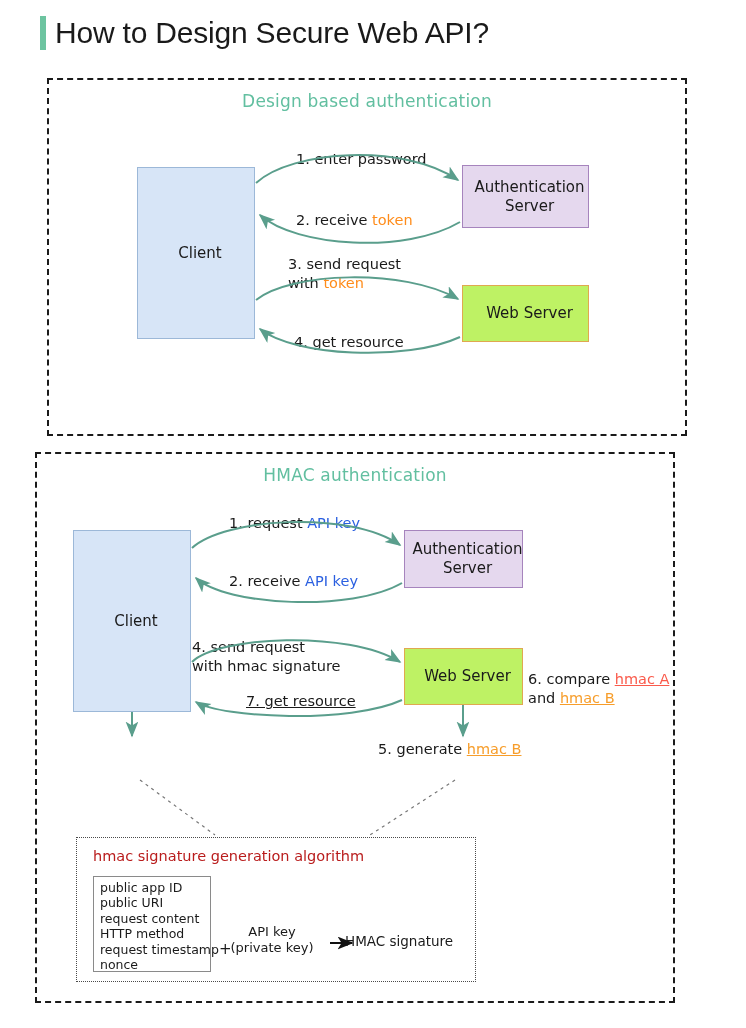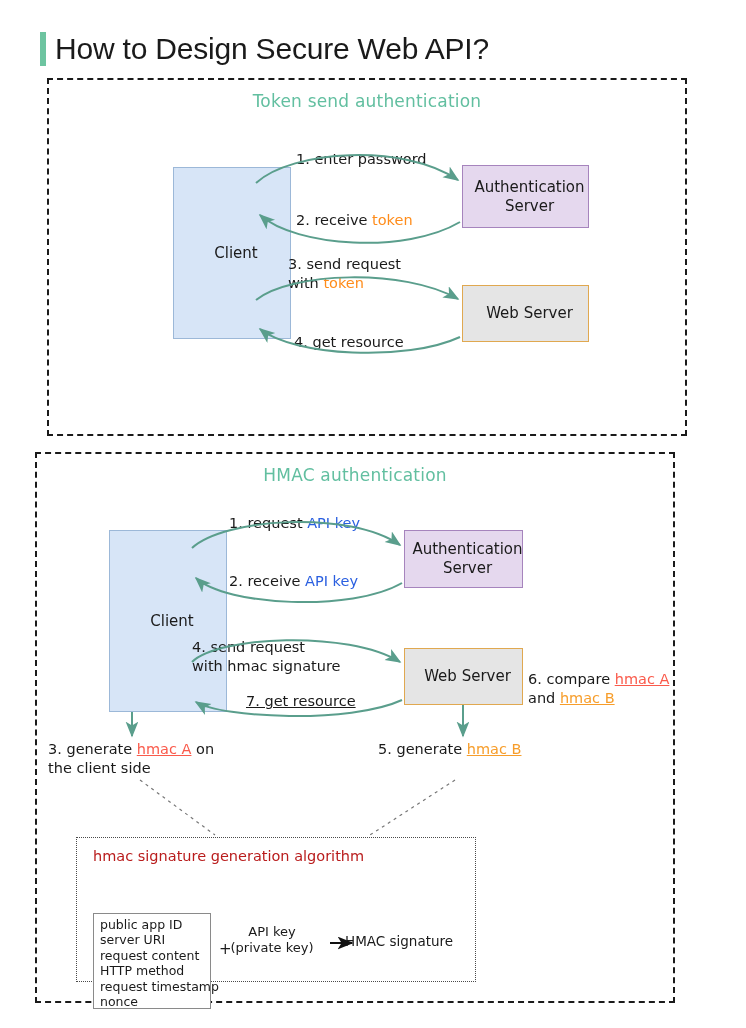--- a/index.html
+++ b/index.html
@@ -6,21 +6,21 @@
   body{
     width:746px;height:1028px;
     background:#ffffff;
     font-family:"DejaVu Sans","Liberation Sans",sans-serif;
     overflow:hidden;
     position:relative;
   }
   .canvas{position:relative;width:746px;height:1028px;}
 
   
-  .title-wrap{position:absolute;left:40px;top:16px;display:flex;align-items:center;margin-top:16px;}
+  .title-wrap{position:absolute;left:40px;top:16px;display:flex;align-items:center;}
   .title-bar{width:6px;height:34px;background:#6dc4a0;margin-right:9px;}
   .title-text{
     font-family:"Liberation Sans",sans-serif;
     font-size:30px;color:#1a1a1a;letter-spacing:-0.2px;line-height:34px;
     white-space:nowrap;
   }
 
   
   .section{
     position:absolute;
@@ -41,23 +41,23 @@
   #hdr-hmac{top:11px;}
 
   
   .node{
     position:absolute;box-sizing:border-box;
     display:flex;align-items:center;justify-content:center;
     text-align:center;font-size:15px;color:#1a1a1a;
     line-height:19px;
     padding-left:8px;
   }
-  .node.client{background:#d7e5f7;border:1.5px solid #9cb8d8;margin-left:36px;}
+  .node.client{background:#d7e5f7;border:1.5px solid #9cb8d8;}
   .node.auth{background:#e5d8ee;border:1.5px solid #a684bd;}
-  .node.web{background:#e5e5e5;border:1.5px solid #e0a850;}
+  .node.web{background:#bef264;border:1.5px solid #e0a850;}
 
   
   #client-1{left:137px;top:167px;width:118px;height:172px;}
   #auth-1{left:462px;top:165px;width:127px;height:63px;}
   #web-1{left:462px;top:285px;width:127px;height:57px;}
 
   
   #client-2{left:73px;top:530px;width:118px;height:182px;}
   #auth-2{left:404px;top:530px;width:119px;height:58px;}
   #web-2{left:404px;top:648px;width:119px;height:57px;}
@@ -81,40 +81,39 @@
     position:absolute;left:76px;top:837px;width:400px;height:145px;
     border:1.5px dotted #4a4a4a;box-sizing:border-box;background:#fff;
   }
   #algo-title{
     position:absolute;left:16px;top:10px;font-size:14.5px;color:#b91c1c;white-space:nowrap;
   }
   #algo-list{
     position:absolute;left:16px;top:38px;width:118px;height:96px;
     border:1px solid #8a8a8a;box-sizing:border-box;background:#fff;
     padding:3px 0 0 6px;
-    margin-top:37px;
   }
   #algo-list div{font-size:12.5px;line-height:15.4px;color:#1a1a1a;white-space:nowrap;}
   .algo-plus{position:absolute;left:142px;top:102px;font-size:15px;color:#1a1a1a;}
   .algo-key{position:absolute;left:150px;top:86px;width:90px;text-align:center;
             font-size:13px;line-height:16px;color:#1a1a1a;}
   .algo-out{position:absolute;left:268px;top:95px;font-size:13.5px;color:#1a1a1a;white-space:nowrap;}
 </style>
 </head>
 <body>
 
 <div class="canvas">
 
   <div class="title-wrap">
     <div class="title-bar"></div>
     <div class="title-text" id="title-out">How to Design Secure Web API?</div>
   </div>
 
   <div class="section" id="section-token">
-    <div class="section-header" id="hdr-token">Token send authentication</div>
+    <div class="section-header" id="hdr-token">Design based authentication</div>
   </div>
 
   <div class="node client" id="client-1">Client</div>
   <div class="node auth" id="auth-1">
     <div>
       <div>Authentication</div>
       <div>Server</div>
     </div>
   </div>
   <div class="node web" id="web-1">Web Server</div>
@@ -158,34 +157,30 @@
     <div>with hmac signature</div>
   </div>
 
   <div class="lbl" style="left:246px;top:692px;text-decoration:underline;">7. get resource</div>
 
   <div class="lbl c" style="left:528px;top:670px;width:150px;">
     <div><span>6. compare </span><span class="hmacA">hmac A</span></div>
     <div><span>and </span><span class="hmacB">hmac B</span></div>
   </div>
 
-  <div class="lbl c" style="left:48px;top:740px;width:210px;">
-    <div><span>3. generate </span><span class="hmacA">hmac A</span><span> on</span></div>
-    <div>the client side</div>
-  </div>
 
   <div class="lbl c" style="left:378px;top:740px;width:212px;">
     <div><span>5. generate </span><span class="hmacB">hmac B</span></div>
   </div>
 
   <div id="algo-box">
     <div id="algo-title">hmac signature generation algorithm</div>
     <div id="algo-list">
       <div>public app ID</div>
-      <div>server URI</div>
+      <div>public URI</div>
       <div>request content</div>
       <div>HTTP method</div>
       <div>request timestamp</div>
       <div>nonce</div>
     </div>
     <div class="algo-plus">+</div>
     <div class="algo-key">
       <div>API key</div>
       <div>(private key)</div>
     </div>

